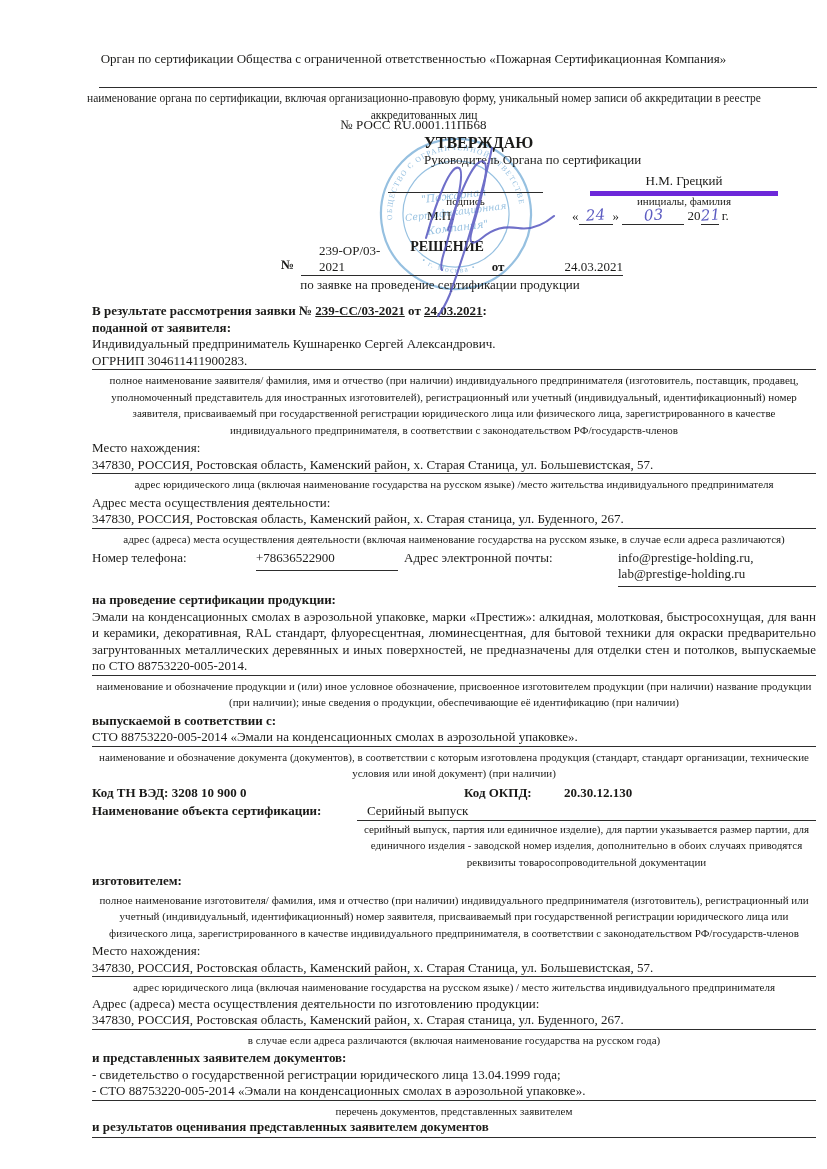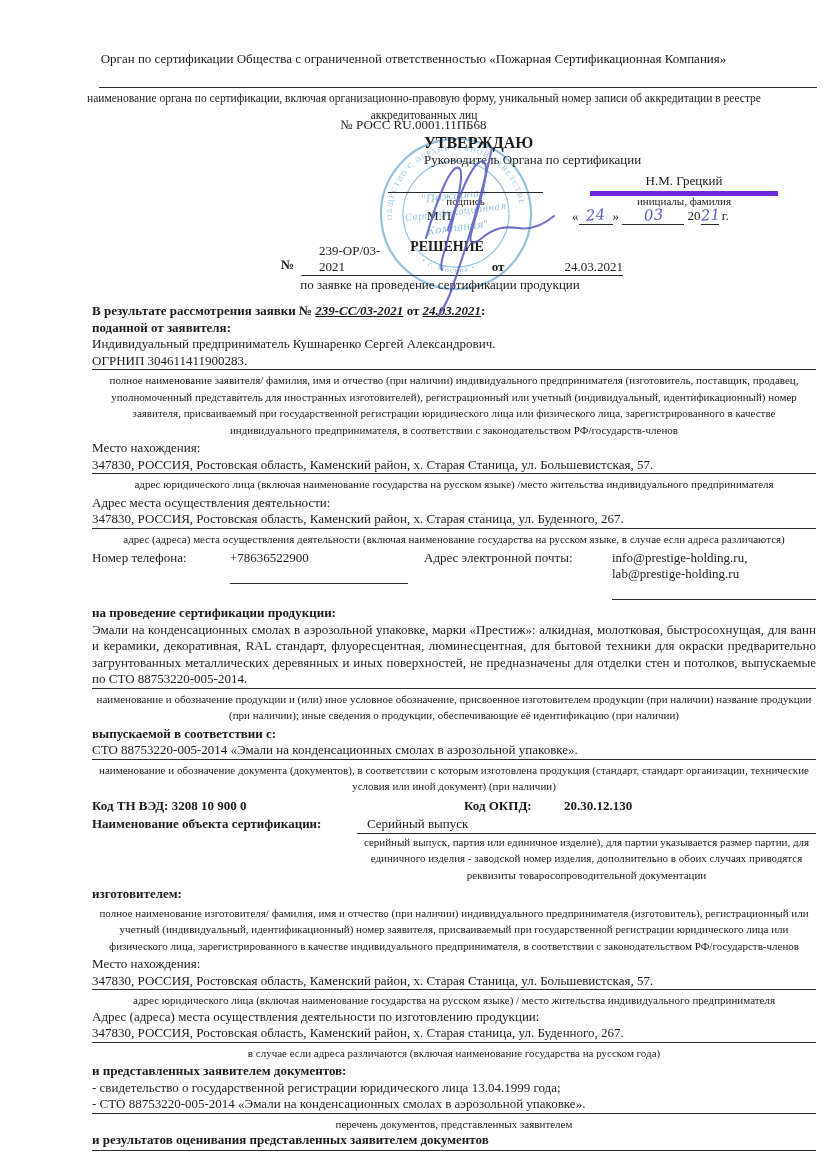--- a/index.html
+++ b/index.html
@@ -6,21 +6,21 @@
   .page{
     position:relative;width:827px;height:1169px;background:#ffffff;overflow:hidden;
     font-family:"Liberation Serif","DejaVu Serif",serif;color:#1b1b19;font-size:13px;
   }
   .abs{position:absolute;}
   .center{text-align:center;}
   .b{font-weight:bold;}
   .small{font-size:11px;line-height:14.5px;}
   .note{font-size:11px;line-height:14.5px;text-align:center;color:#1b1b19;}
   .rule{border-bottom:1.5px solid #2d2d2d;}
-  .u-text{text-decoration:underline;font-style:italic;}
+  .u-text{text-decoration:underline;}
   .p{margin:0;line-height:16.5px;}
   .just{text-align:justify;}
 
   
   .hdr-org{top:50px;left:55px;width:717px;line-height:17px;}
   .hdr-reg{top:84px;left:55px;width:717px;margin-top:33px;}
   .hdr-rule{top:87px;left:99px;width:718px;border-top:1.5px solid #2d2d2d;}
   .hdr-note{top:90px;left:70px;width:690px;font-size:11.5px;line-height:16.5px;margin-left:9px;}
 
   
@@ -48,22 +48,22 @@
   .dec-no{position:absolute;left:281px;top:1px;font-weight:bold;}
   .dec-underline{position:absolute;left:301px;top:0;width:322px;height:19px;border-bottom:1.5px solid #2b2b2b;display:flex;align-items:flex-end;gap:34px;}
   .dec-number{margin-left:18px;}
   .dec-from{margin-left:52px;font-weight:bold;}
   .dec-date{margin-left:26px;}
   .dec-sub{top:277px;left:110px;width:660px;}
 
   
   .body{top:303px;left:92px;width:724px;}
   .gap2{margin-top:2px;} .gap3{margin-top:3px;}
-  .contacts{display:grid;grid-template-columns:122px 178px 172px 1fr;column-gap:16px;margin:3px 0 5px 0;align-items:start;}
-  .cell-line{border-bottom:1.4px solid #2d2d2d;padding-bottom:17px;}
+  .contacts{display:grid;grid-template-columns:122px 178px 172px 1fr;column-gap:6px;margin:3px 0 5px 0;align-items:start;}
+  .cell-line{border-bottom:1.4px solid #2d2d2d;padding-bottom:4px;margin-left:36px;}
   .coderow{display:grid;grid-template-columns:372px 100px 1fr;line-height:18px;}
   .objrow{display:grid;grid-template-columns:265px 1fr;line-height:18px;}
   .obj-val{border-bottom:1.4px solid #2d2d2d;padding-left:10px;}
   .obj-note{margin-left:265px;width:459px;}
   .final{border-bottom:1.6px solid #2d2d2d;padding-bottom:1px;}
 </style>
 </head>
 <body>
 
 <div class="page">

